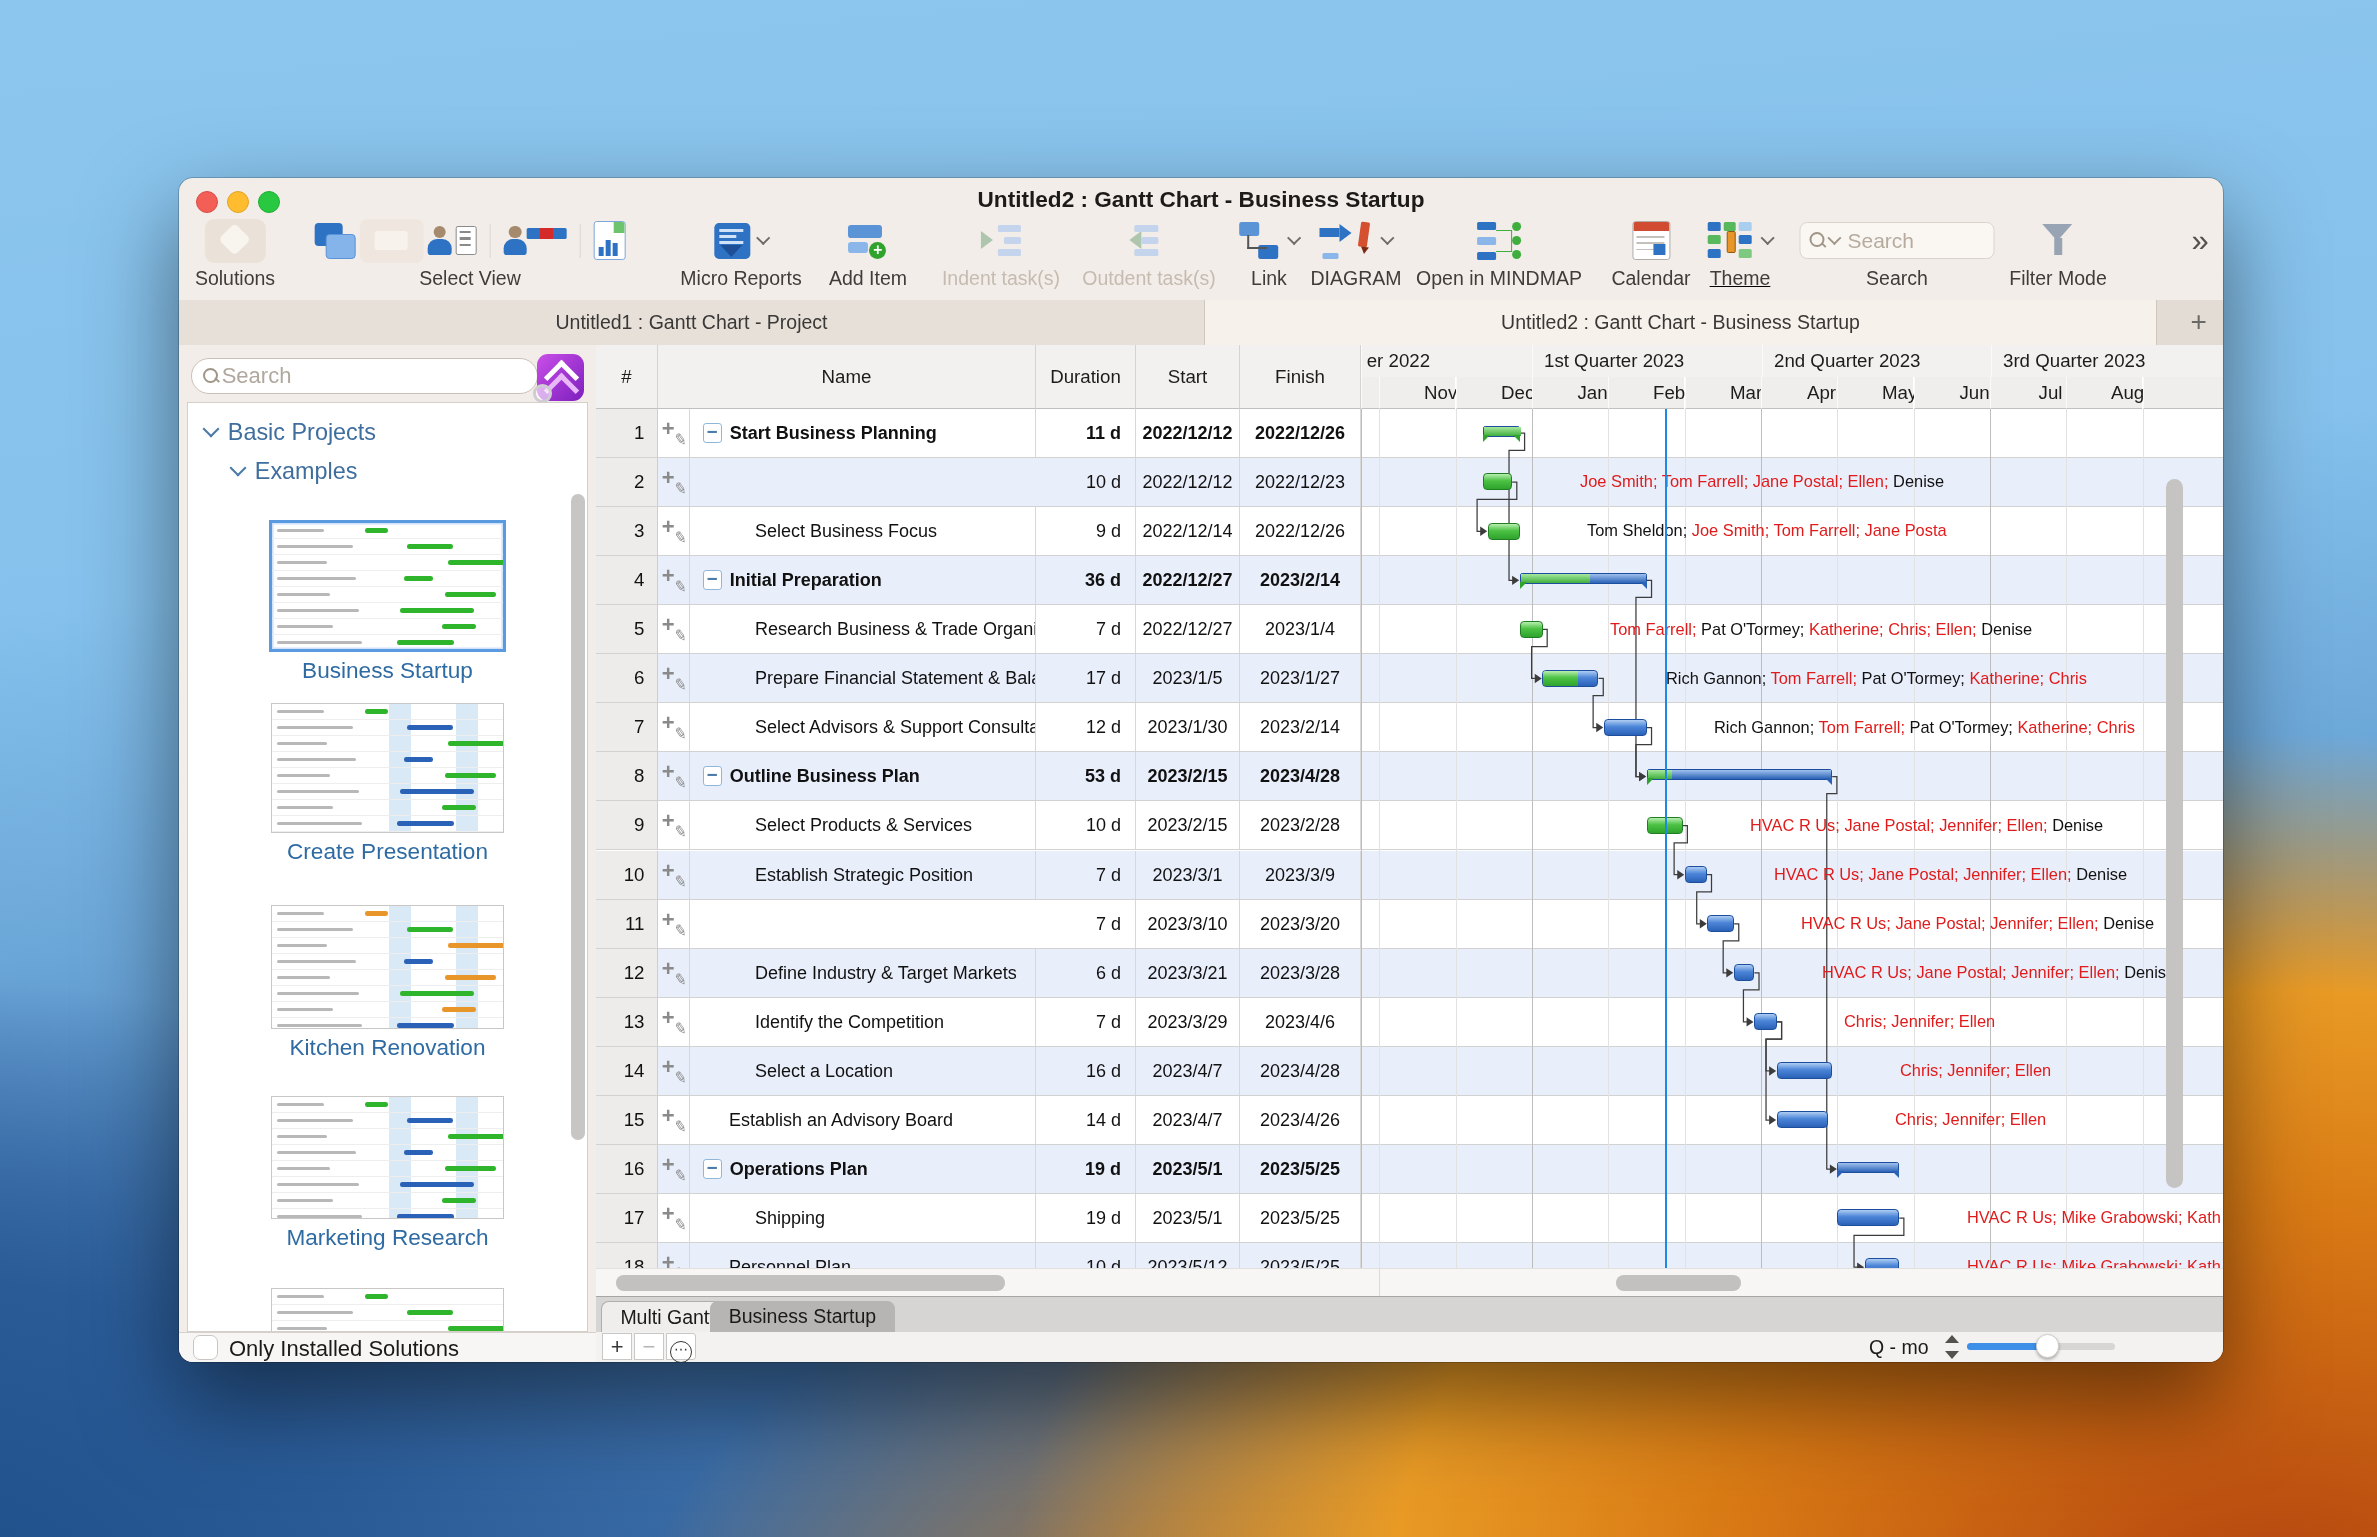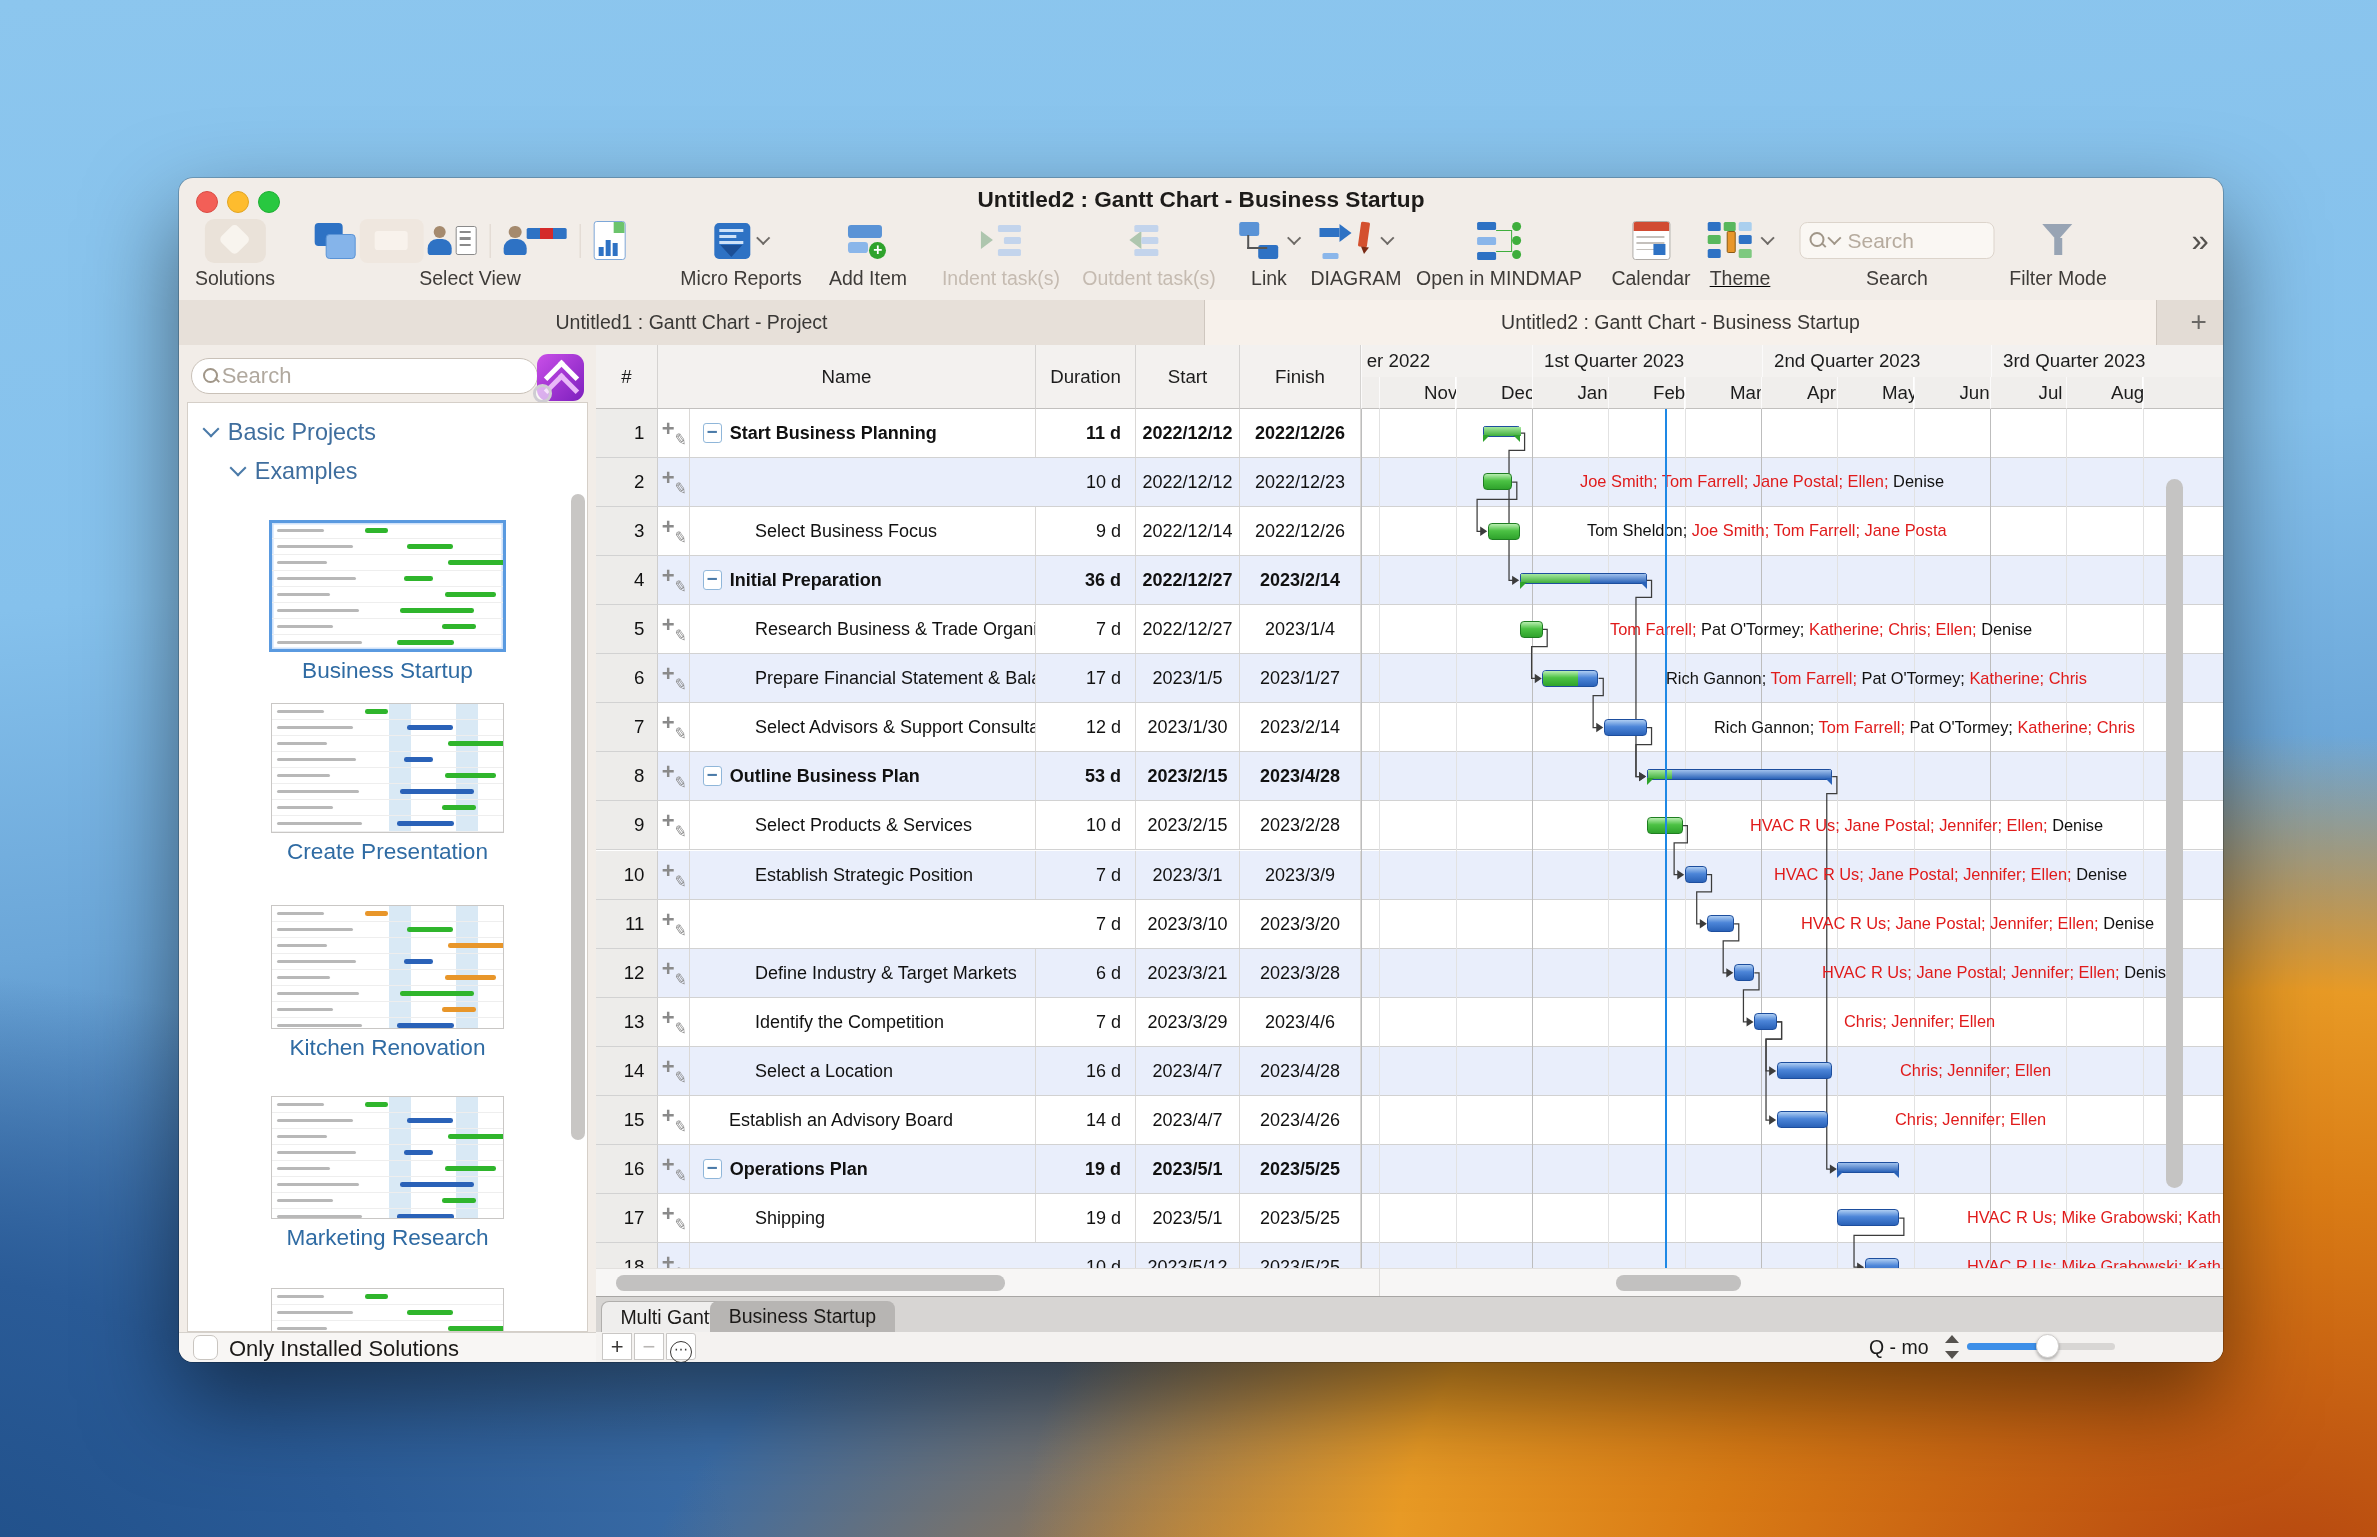--- a/index.html
+++ b/index.html
@@ -888,20 +888,23 @@
             <div class="cell fincell">2023/5/25</div>
           </div>
           <div class="trow alt" style="top:834px">
             <div class="cell numcell">18</div>
             <div class="cell iconcell">
               <span class="addedit">
                 <span class="pl">+</span>
                 <span class="pe">✎</span>
               </span>
             </div>
+            <div class="cell namecell" style="padding-left:39px">
+              <span>Personnel Plan</span>
+            </div>
             <div class="cell durcell">10 d</div>
             <div class="cell startcell">2023/5/12</div>
             <div class="cell fincell">2023/5/25</div>
           </div>
         </div>
         <div class="gridv q" style="left:765px"></div>
         <div class="gridv" style="left:783px"></div>
         <div class="gridv" style="left:860px"></div>
         <div class="gridv q" style="left:936px"></div>
         <div class="gridv" style="left:1012px"></div>

